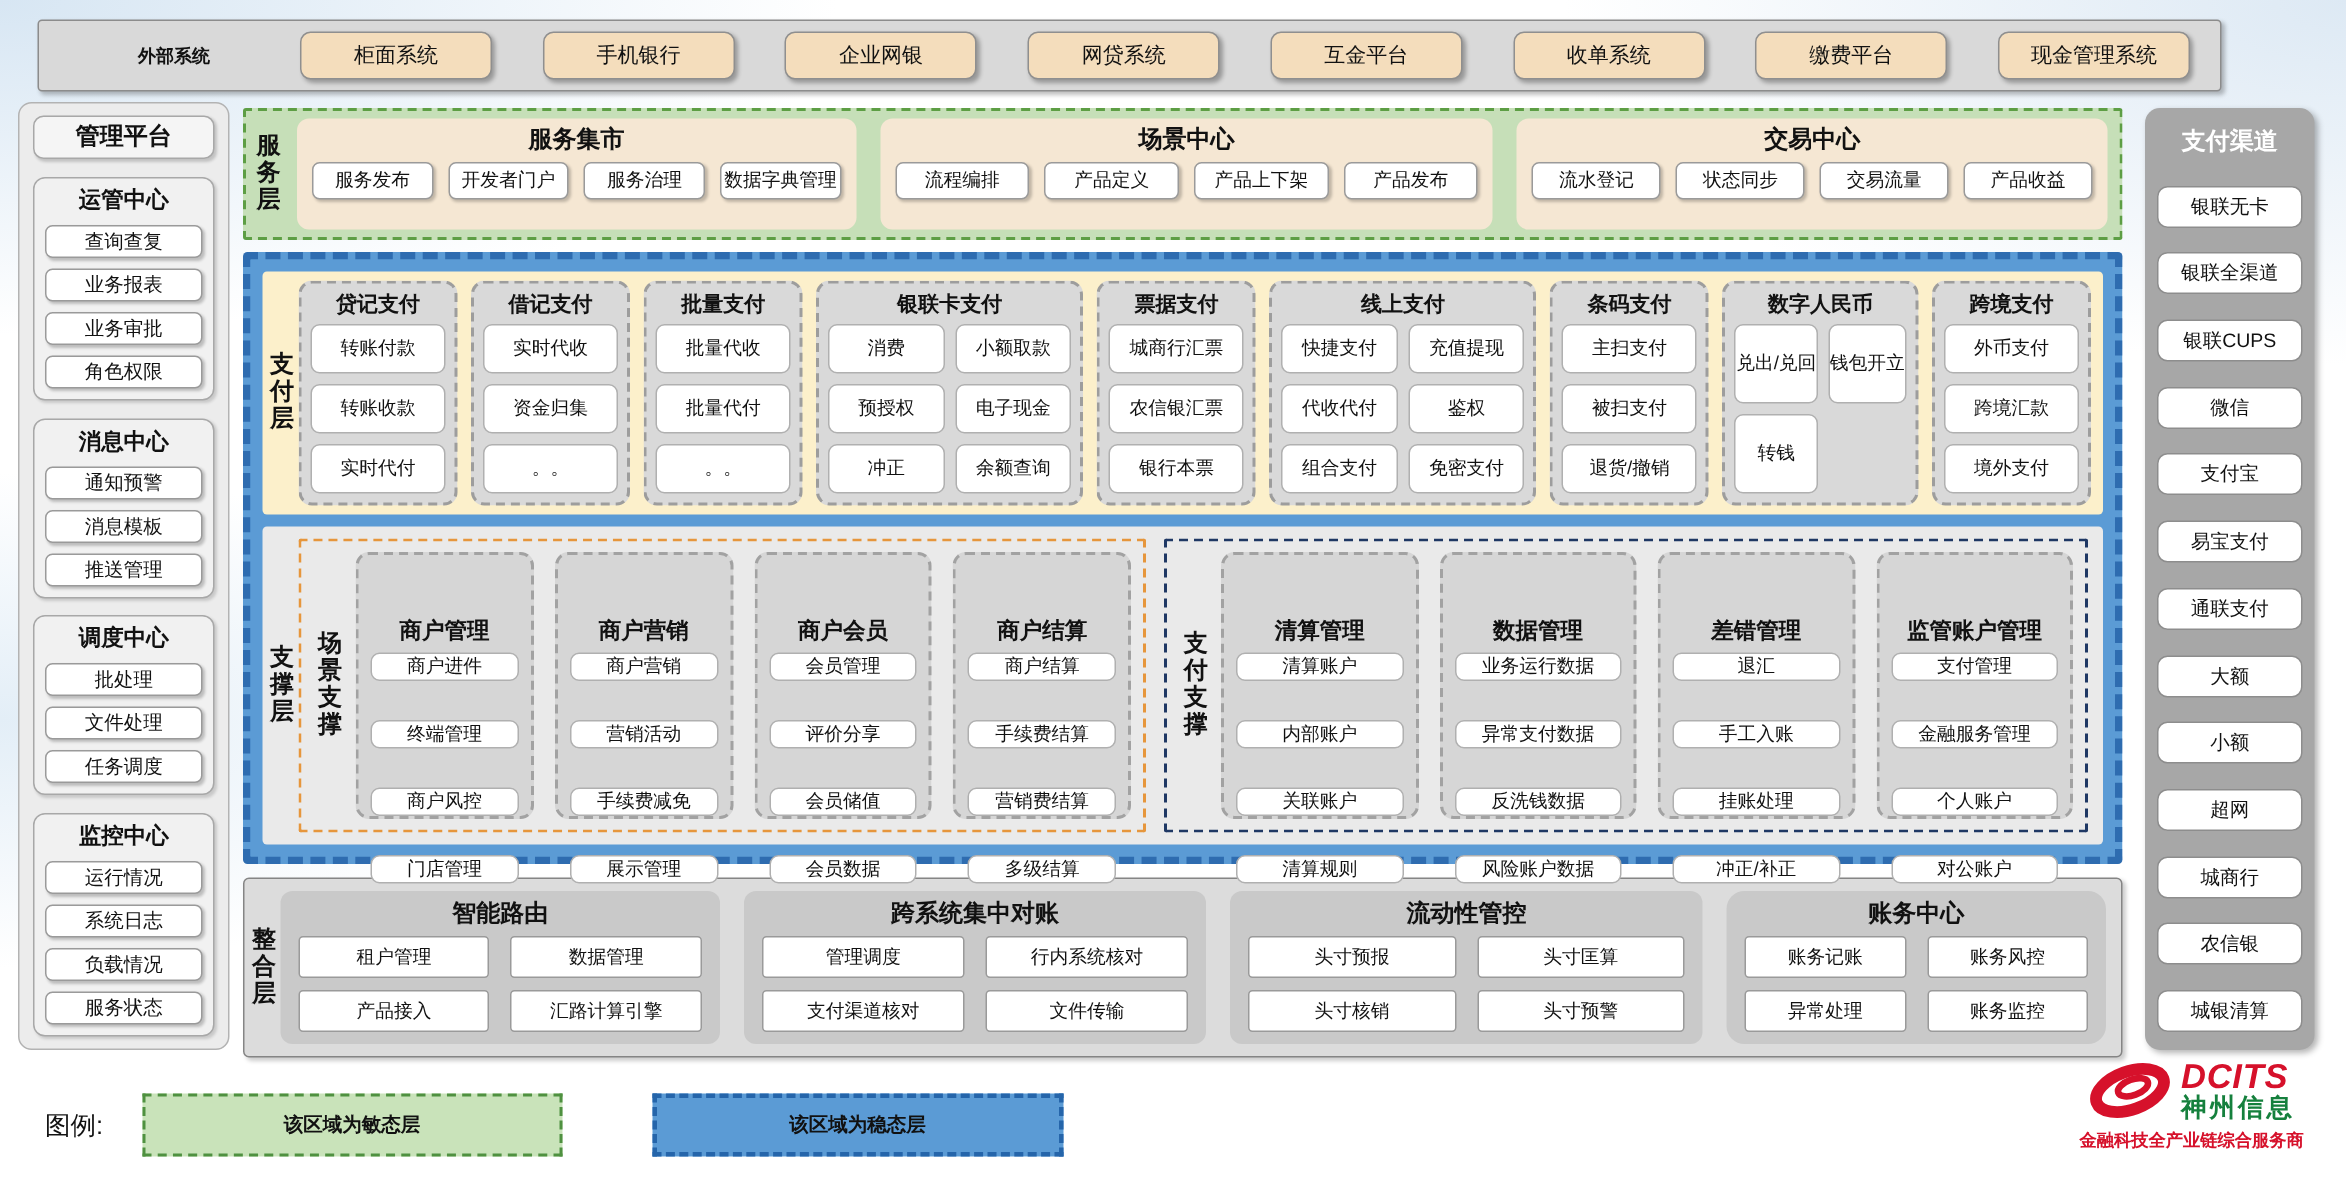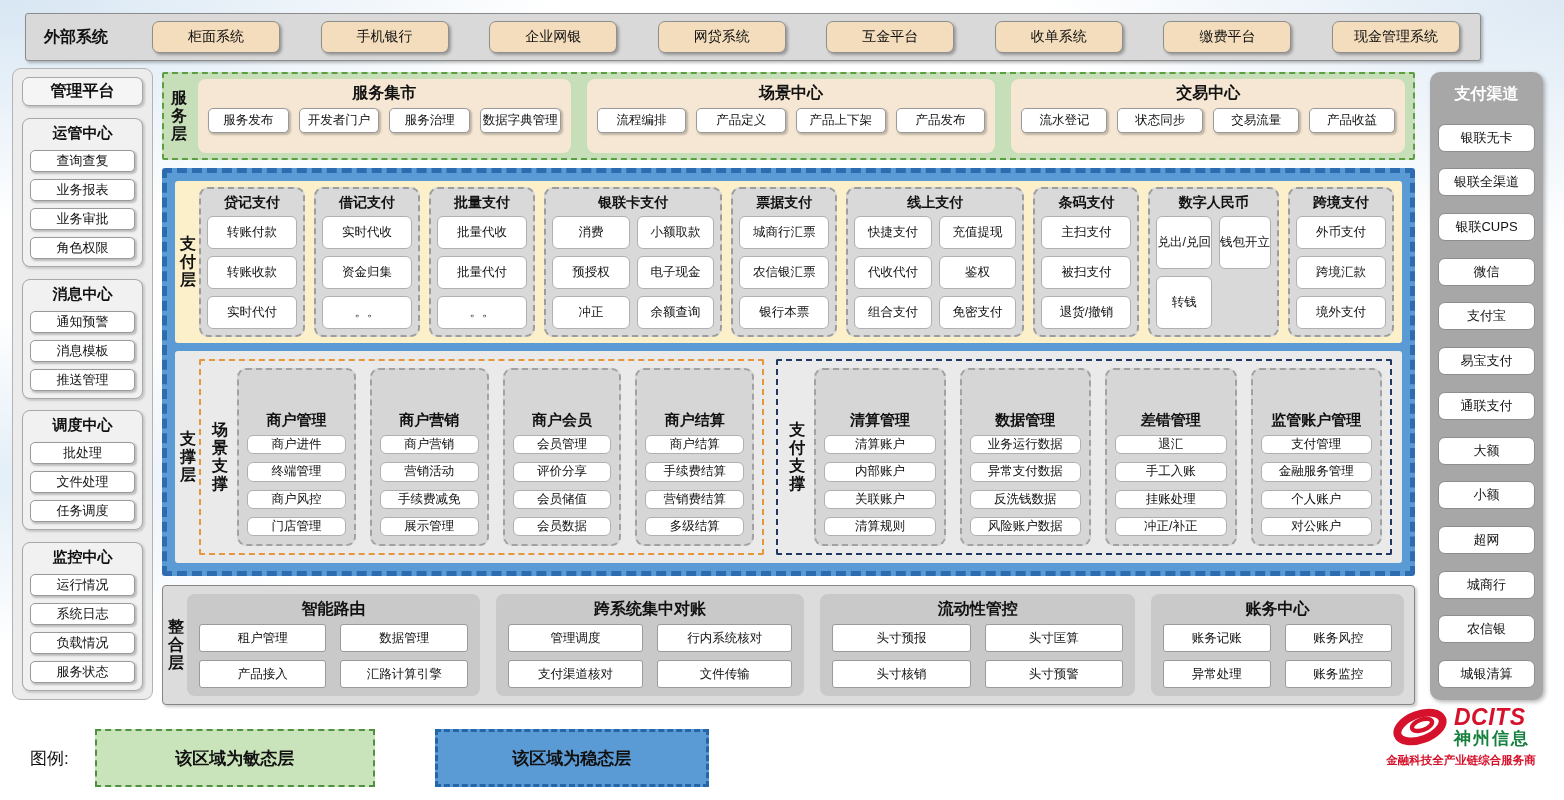--- a/index.html
+++ b/index.html
@@ -15,21 +15,21 @@
     position:relative; overflow:hidden;
   }
   .btn { display:flex; align-items:center; justify-content:center; text-align:center;
          background:#fff; border:1px solid #9a9a9a; border-radius:6px; font-size:12.5px;
          box-shadow:1.5px 1.5px 2px rgba(0,0,0,.22); white-space:nowrap; }
   
   .topbar { position:absolute; left:25px; top:13px; width:1456px; height:48px;
             background:#d9d9d9; border:1px solid #8c8c8c; border-radius:3px;
             display:flex; align-items:center; padding:0 20px 0 18px;
             box-shadow:2px 2px 3px rgba(0,0,0,.25); }
-  .topbar-label { font-weight:bold; font-size:16px; width:108px; flex:0 0 auto; }
+  .topbar-label { font-weight:bold; font-size:12px; width:108px; flex:0 0 auto;margin-left:48px; }
   .topbar-items { flex:1; display:flex; justify-content:space-between; }
   .tanbtn { width:128px; height:32px; background:#f4ddbc; border:1px solid #8f8f8f;
             border-radius:7px; font-size:14px; display:flex; align-items:center; justify-content:center;
             box-shadow:2px 2px 3px rgba(0,0,0,.3); }
   
   .left { position:absolute; left:12px; top:68px; width:141px; height:632px;
           background:#ececec; border:1px solid #b3b3b3; border-radius:9px;
           padding:8px 9px; display:flex; flex-direction:column; justify-content:space-between; }
   .left-title { border:1px solid #a8a8a8; border-radius:7px; background:#f5f5f5;
                 font-weight:bold; font-size:16px; text-align:center; padding:3px 0;
@@ -66,44 +66,44 @@
              display:flex; padding:8px 10px 8px 2px; }
   .sup-groups { flex:1; display:flex; gap:12px; }
   .sup-group { border-radius:2px; display:flex; padding:7px 8px; gap:6px; }
   .sup-group.g0 { flex:560; }
   .sup-group.g1 { flex:612; }
   .sup-cols { flex:1; display:flex; gap:14px; }
   .supcol { background:#d6d6d6; border:2px dashed #a2a2a2; border-radius:9px;
             padding:4px 8px 8px; display:flex; flex-direction:column; }
   .supcol { flex:1; }
   .supcol-title { font-weight:bold; font-size:15px; text-align:center; padding:3px 0 5px; white-space:nowrap;margin-top:34px; }
-  .supcol-grid { flex:1; display:grid; gap:8px; grid-auto-rows:1fr; }
+  .supcol-grid { flex:1; display:grid; gap:26px; grid-auto-rows:1fr; }
   .supcol .btn { box-shadow:none; border-color:#b0b0b0; }
   
   .integration { margin-top:9px; height:120px; background:#dcdcdc; border:1px solid #858585;
                  border-radius:4px; display:flex; padding:8px 10px 8px 2px; box-shadow:2px 2px 3px rgba(0,0,0,.2); }
   .int-panels { flex:1; display:flex; gap:16px; }
   .int-panel { background:#c9c9c9; border-radius:8px; padding:2px 12px 8px; display:flex; flex-direction:column; }
   .int-panel:nth-child(1){flex:282;} .int-panel:nth-child(2){flex:298;}
-  .int-panel:nth-child(3){flex:305;} .int-panel:nth-child(4){flex:240;}
+  .int-panel:nth-child(3){flex:305;} .int-panel:nth-child(4){flex:240;border-radius:12px;}
   .int-title { font-weight:bold; font-size:16px; text-align:center; padding:3px 0 4px; }
   .int-grid { flex:1; display:grid; grid-template-columns:1fr 1fr; gap:8px 14px; }
   .int-grid .btn { border-radius:3px; box-shadow:none; }
   
   .right { position:absolute; left:1430px; top:72px; width:113px; height:628px;
            background:#a7a7a7; border-radius:10px; padding:8px 8px 12px;
            display:flex; flex-direction:column; justify-content:space-between;
            box-shadow:2px 2px 4px rgba(0,0,0,.3); }
   .right-title { color:#fff; font-weight:bold; font-size:16px; text-align:center; padding:4px 0 2px; }
   .chan-btn { height:28px; border-radius:7px; font-size:13px; box-shadow:none; border-color:#8d8d8d; }
   
   .legend { position:absolute; left:30px; top:729px; display:flex; align-items:center; gap:26px; }
   .legend-label { font-size:17px; }
-  .legend-box { width:280px; height:58px; display:flex; align-items:center; justify-content:center;
-                font-size:17px; font-weight:bold; }
+  .legend-box { width:280px; height:42px; display:flex; align-items:center; justify-content:center;
+                font-size:13px; font-weight:bold; }
   .legend-green { background:#c9e3ba; border:2px dashed #4f9140; }
   .legend-blue  { background:#5b9bd5; border:3px dashed #2565aa; width:274px;margin-left:34px; }
   
   .logo { position:absolute; right:8px; top:704px; width:190px; text-align:center; }
   .logo-row { display:flex; align-items:center; justify-content:center; gap:6px; }
   .logo-texts { text-align:left; }
   .logo-brand { color:#d6112b; font-weight:bold; font-style:italic; font-size:23px; line-height:1; letter-spacing:.5px; }
   .logo-name { color:#15803d; font-weight:bold; font-size:17px; line-height:1.15; letter-spacing:2px; }
   .logo-tagline { color:#d6112b; font-weight:bold; font-size:11.5px; margin-top:3px; white-space:nowrap; }
 </style>

